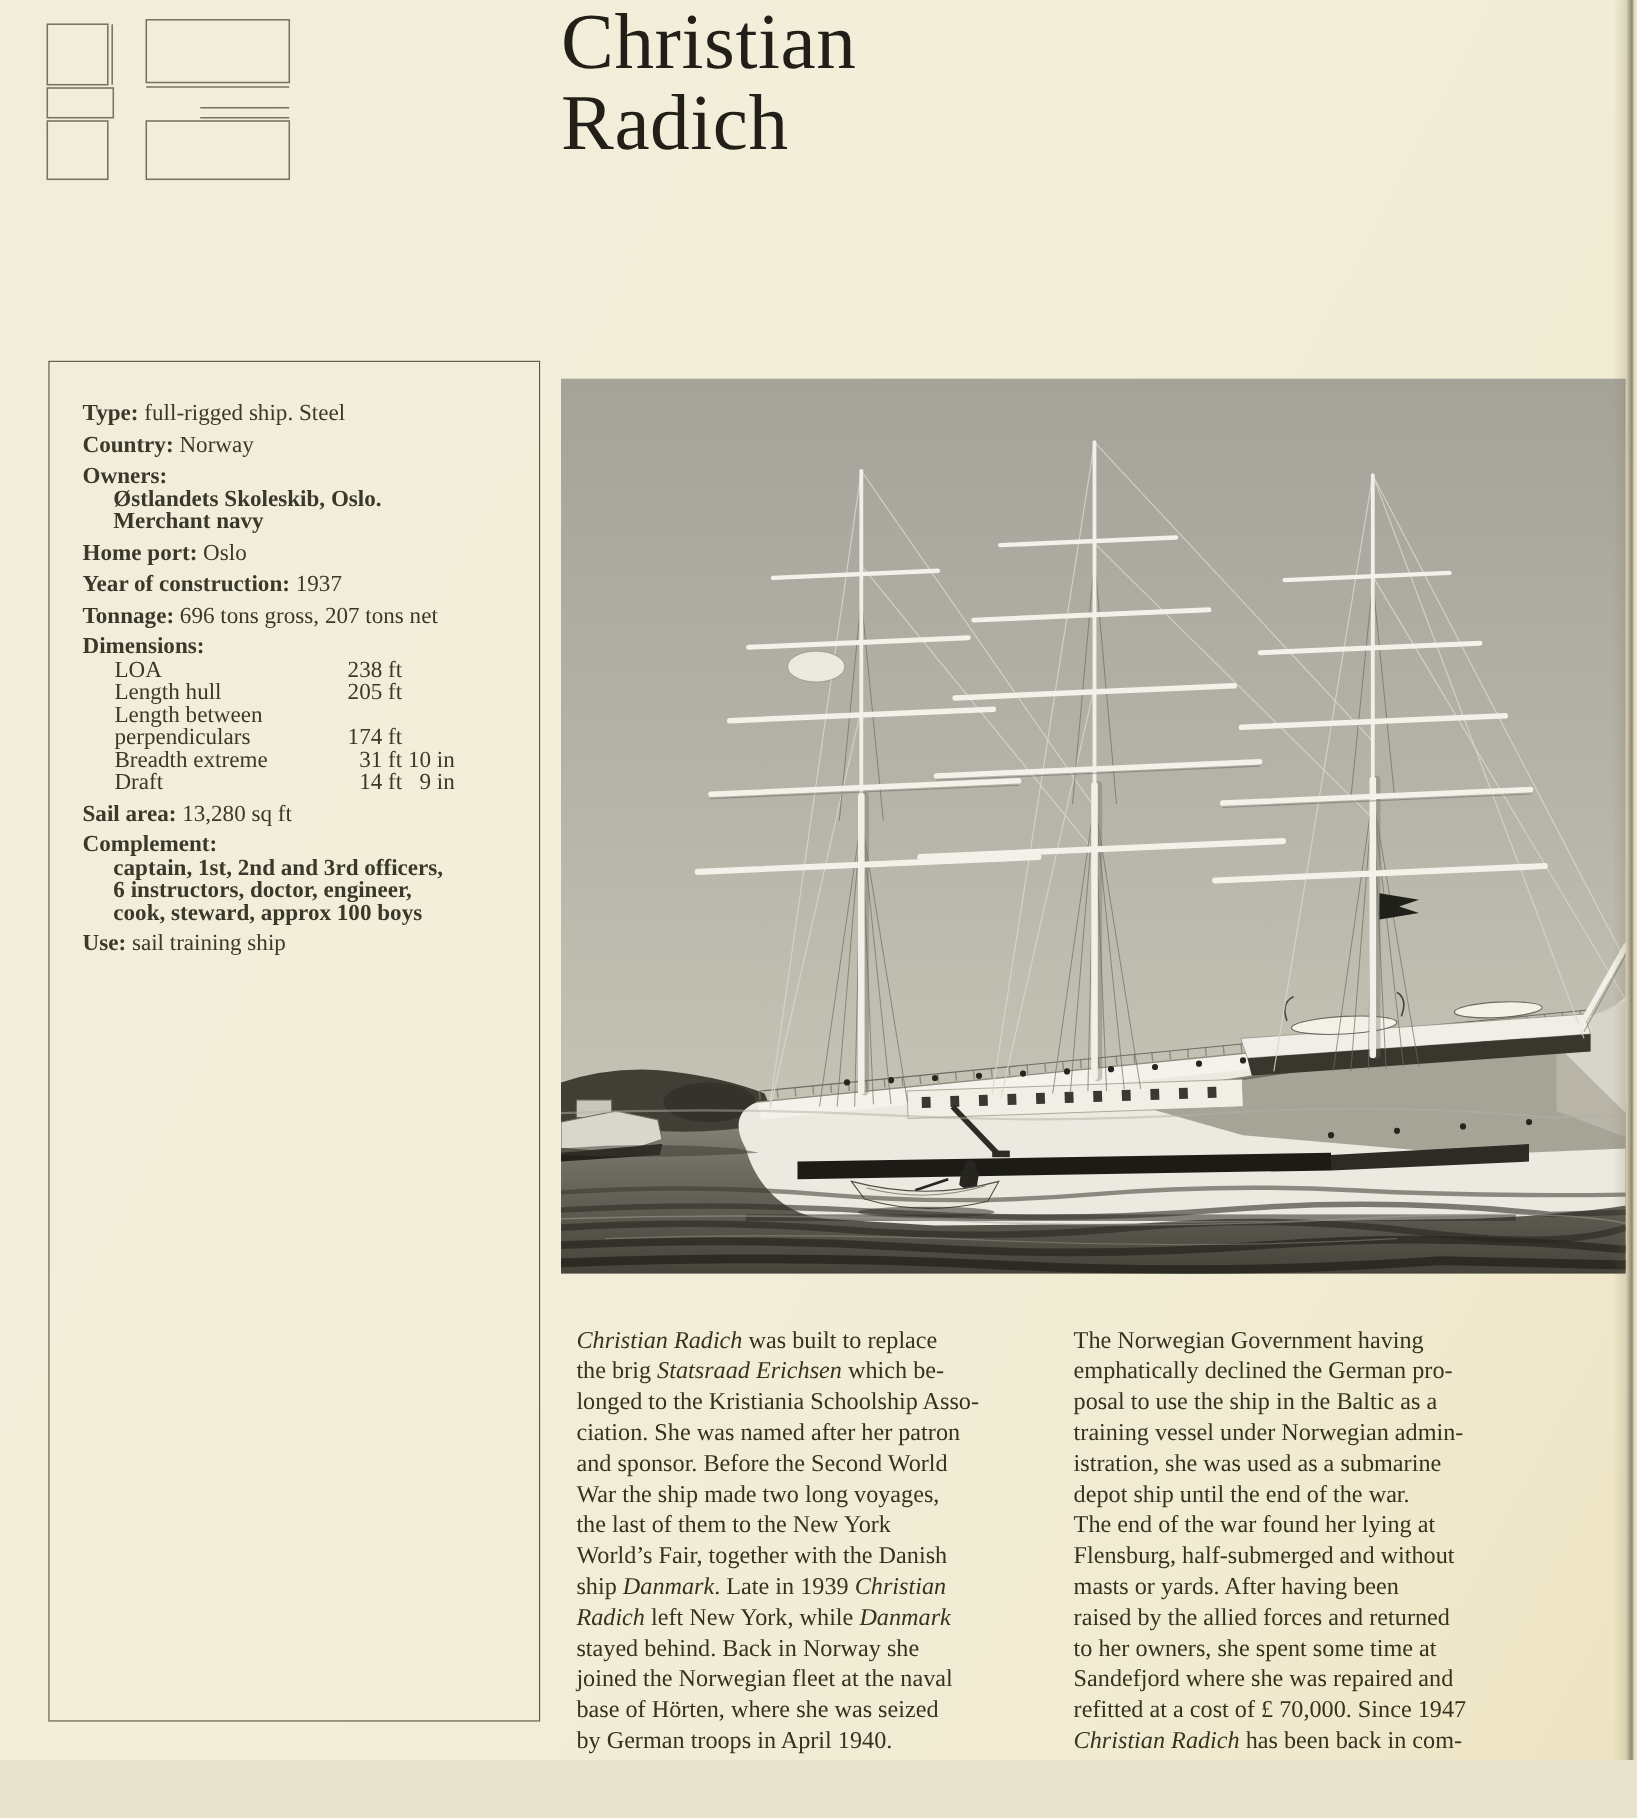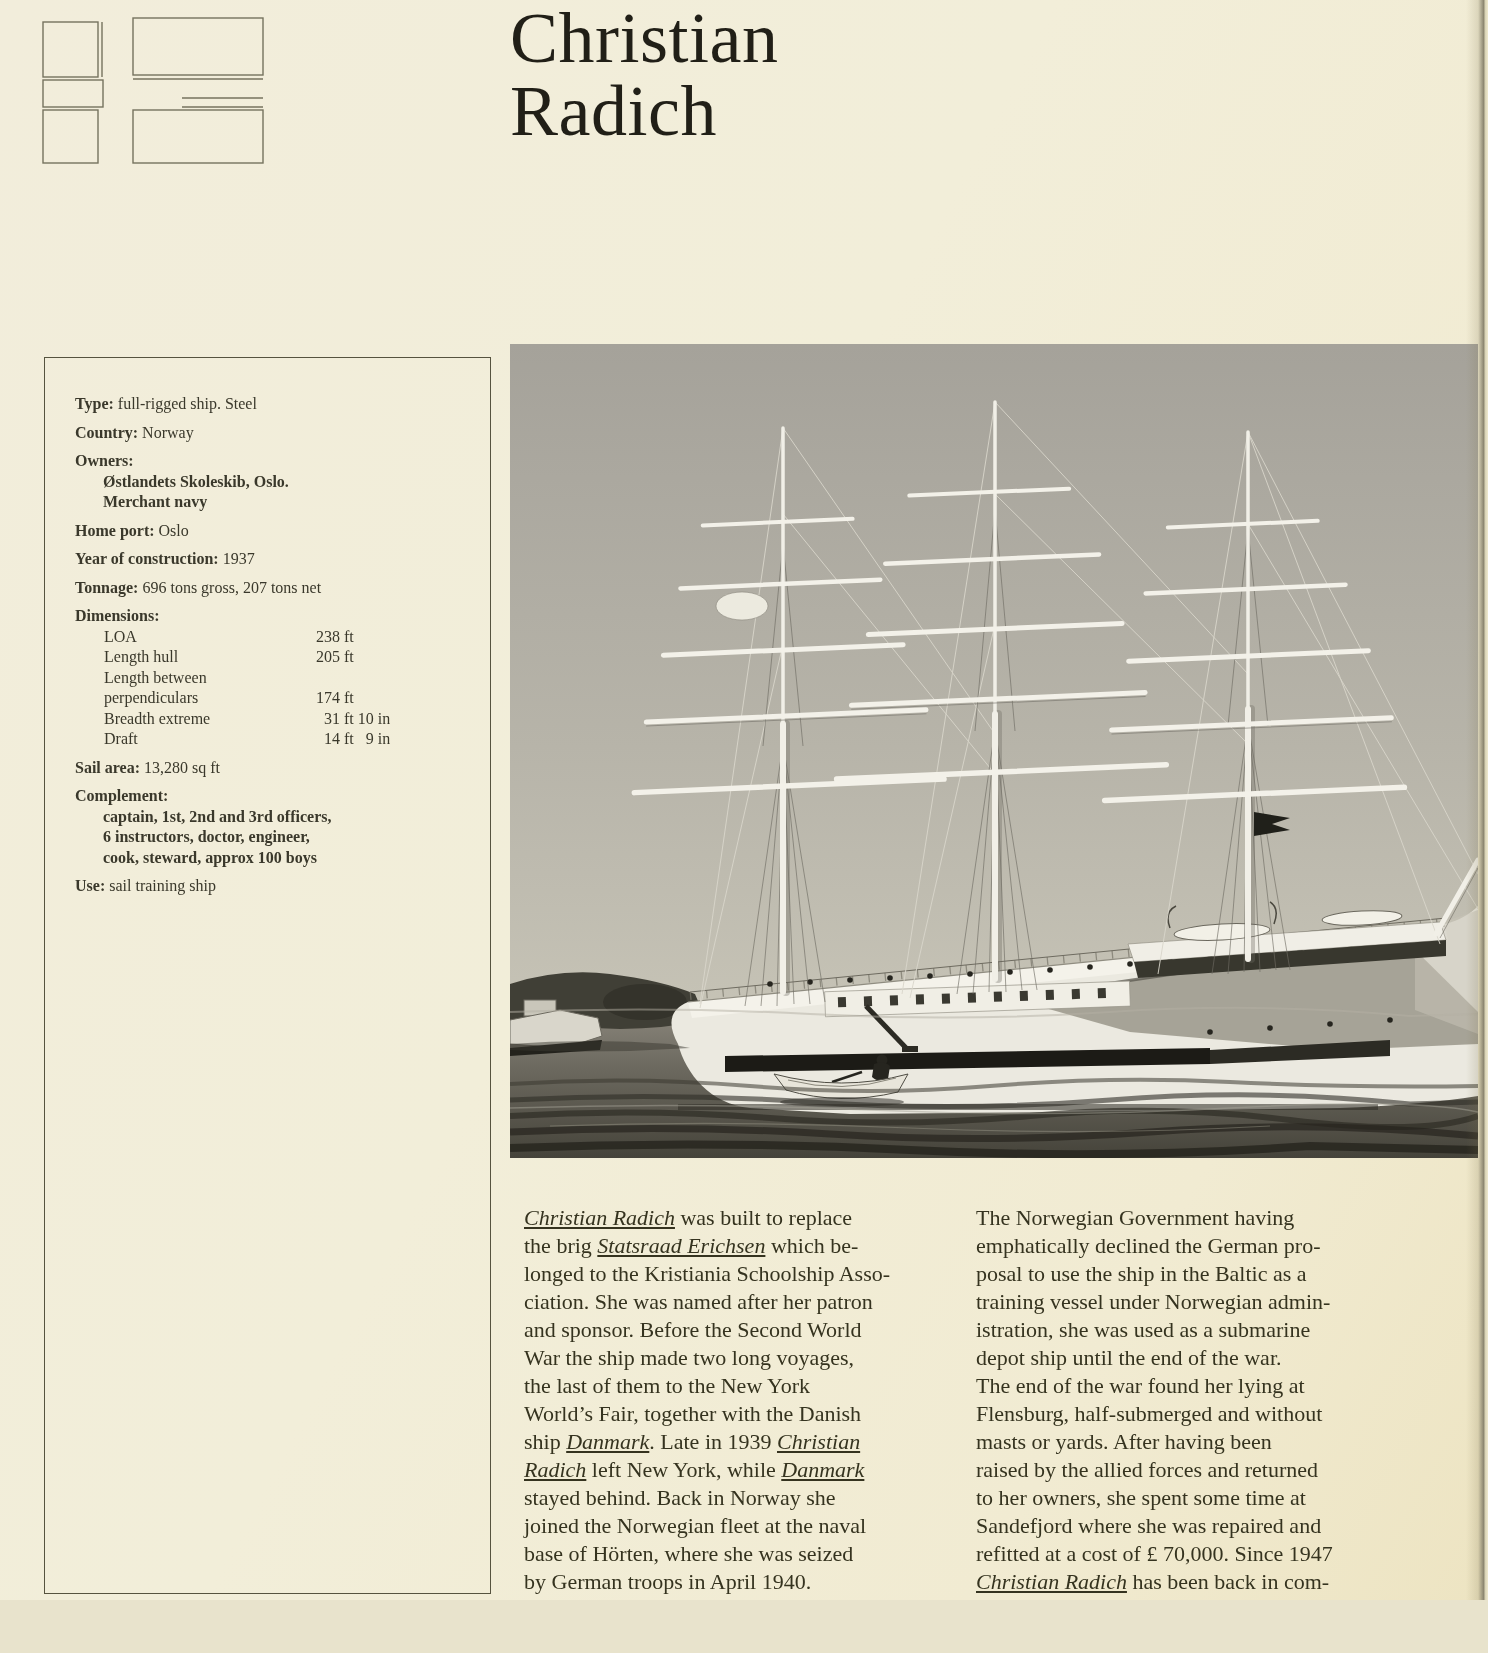--- a/index.html
+++ b/index.html
@@ -5,33 +5,33 @@
   html,body{margin:0;padding:0;}
   body{font-family:"Liberation Serif","DejaVu Serif",serif;background:#e8e3cc;}
   .page{position:relative;width:1488px;height:1600px;margin:0 auto;overflow:hidden;
         background:linear-gradient(118deg,#f2eddb 0%,#f2eed9 45%,#f1ebd2 78%,#ede4c2 100%);
         color:#39372a;}
   .page-edge{position:absolute;top:0;right:0;width:22px;height:100%;
         background:linear-gradient(to right,rgba(120,110,70,0) 0%,rgba(120,110,70,.18) 55%,#8c8670 80%,#d9d3b6 88%,#efe9cf 100%);}
   .flag{position:absolute;left:40px;top:8px;}
   .title{position:absolute;left:510px;top:2px;font-size:72px;line-height:73px;
          color:#211f17;letter-spacing:.5px;font-weight:normal;margin:0;}
-  .spec-box{position:absolute;left:44px;top:357px;width:447px;height:1237px;
+  .spec-box{position:absolute;left:44px;top:328px;width:447px;height:1237px;
             border:1.5px solid #56533f;box-sizing:border-box;
-            padding:36px 24px 0 30px;font-size:16px;line-height:20.5px;color:#3a382b;}
+            padding:36px 24px 0 30px;font-size:21px;line-height:20.5px;color:#3a382b;}
   .spec-entry{margin-bottom:8px;}
   .spec-label{font-weight:bold;}
   .spec-sub{margin-left:28px;font-weight:bold;}
   .dim-row{display:flex;margin-left:29px;}
   .dim-label{flex:0 0 212px;}
   .dim-value{white-space:pre;}
   .photo{position:absolute;left:510px;top:344px;width:968px;height:814px;display:block;}
   .article-col{position:absolute;top:1204px;font-size:22px;line-height:28px;
                white-space:pre-line;color:#35331f;}
-  .article-col em{font-style:italic;text-decoration:underline;}
+  .article-col em{font-style:italic;}
   .col1{left:524px;width:470px;}
   .col2{left:976px;width:462px;}
   .page-number{position:absolute;left:44px;top:1598px;font-size:20px;color:#3a382b;margin-left:48px;}
 </style>
 </head>
 <body>
 
 <div class="page">
 
   <svg class="flag" width="235" height="160" viewBox="0 0 235 160">

